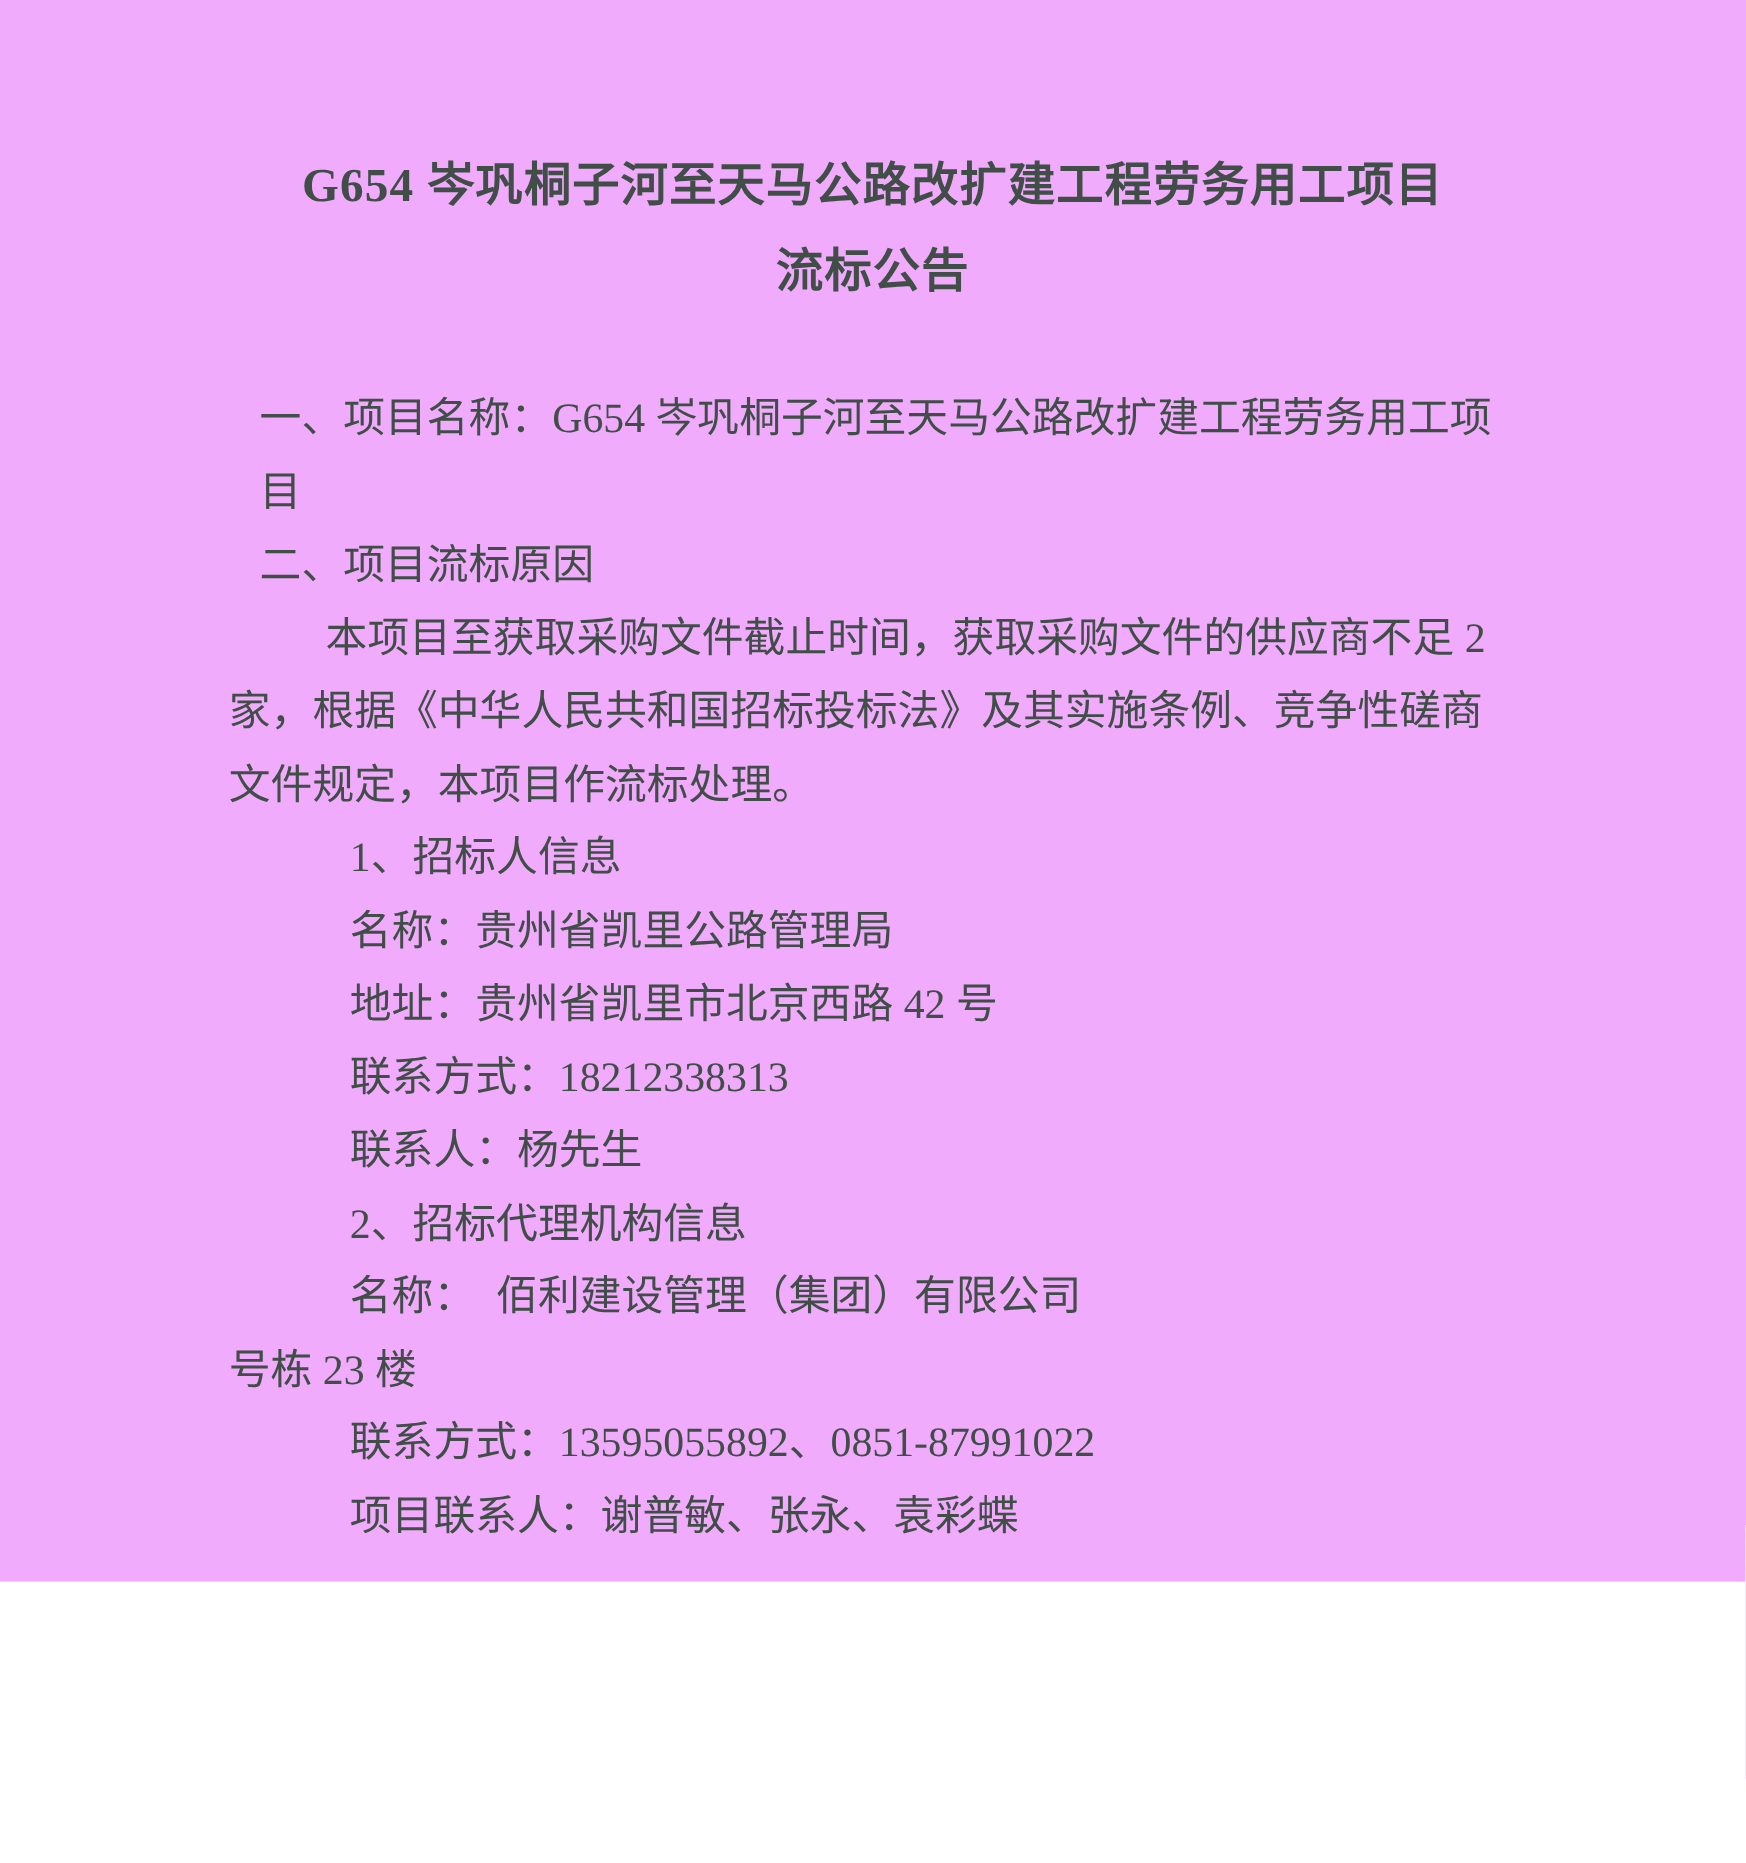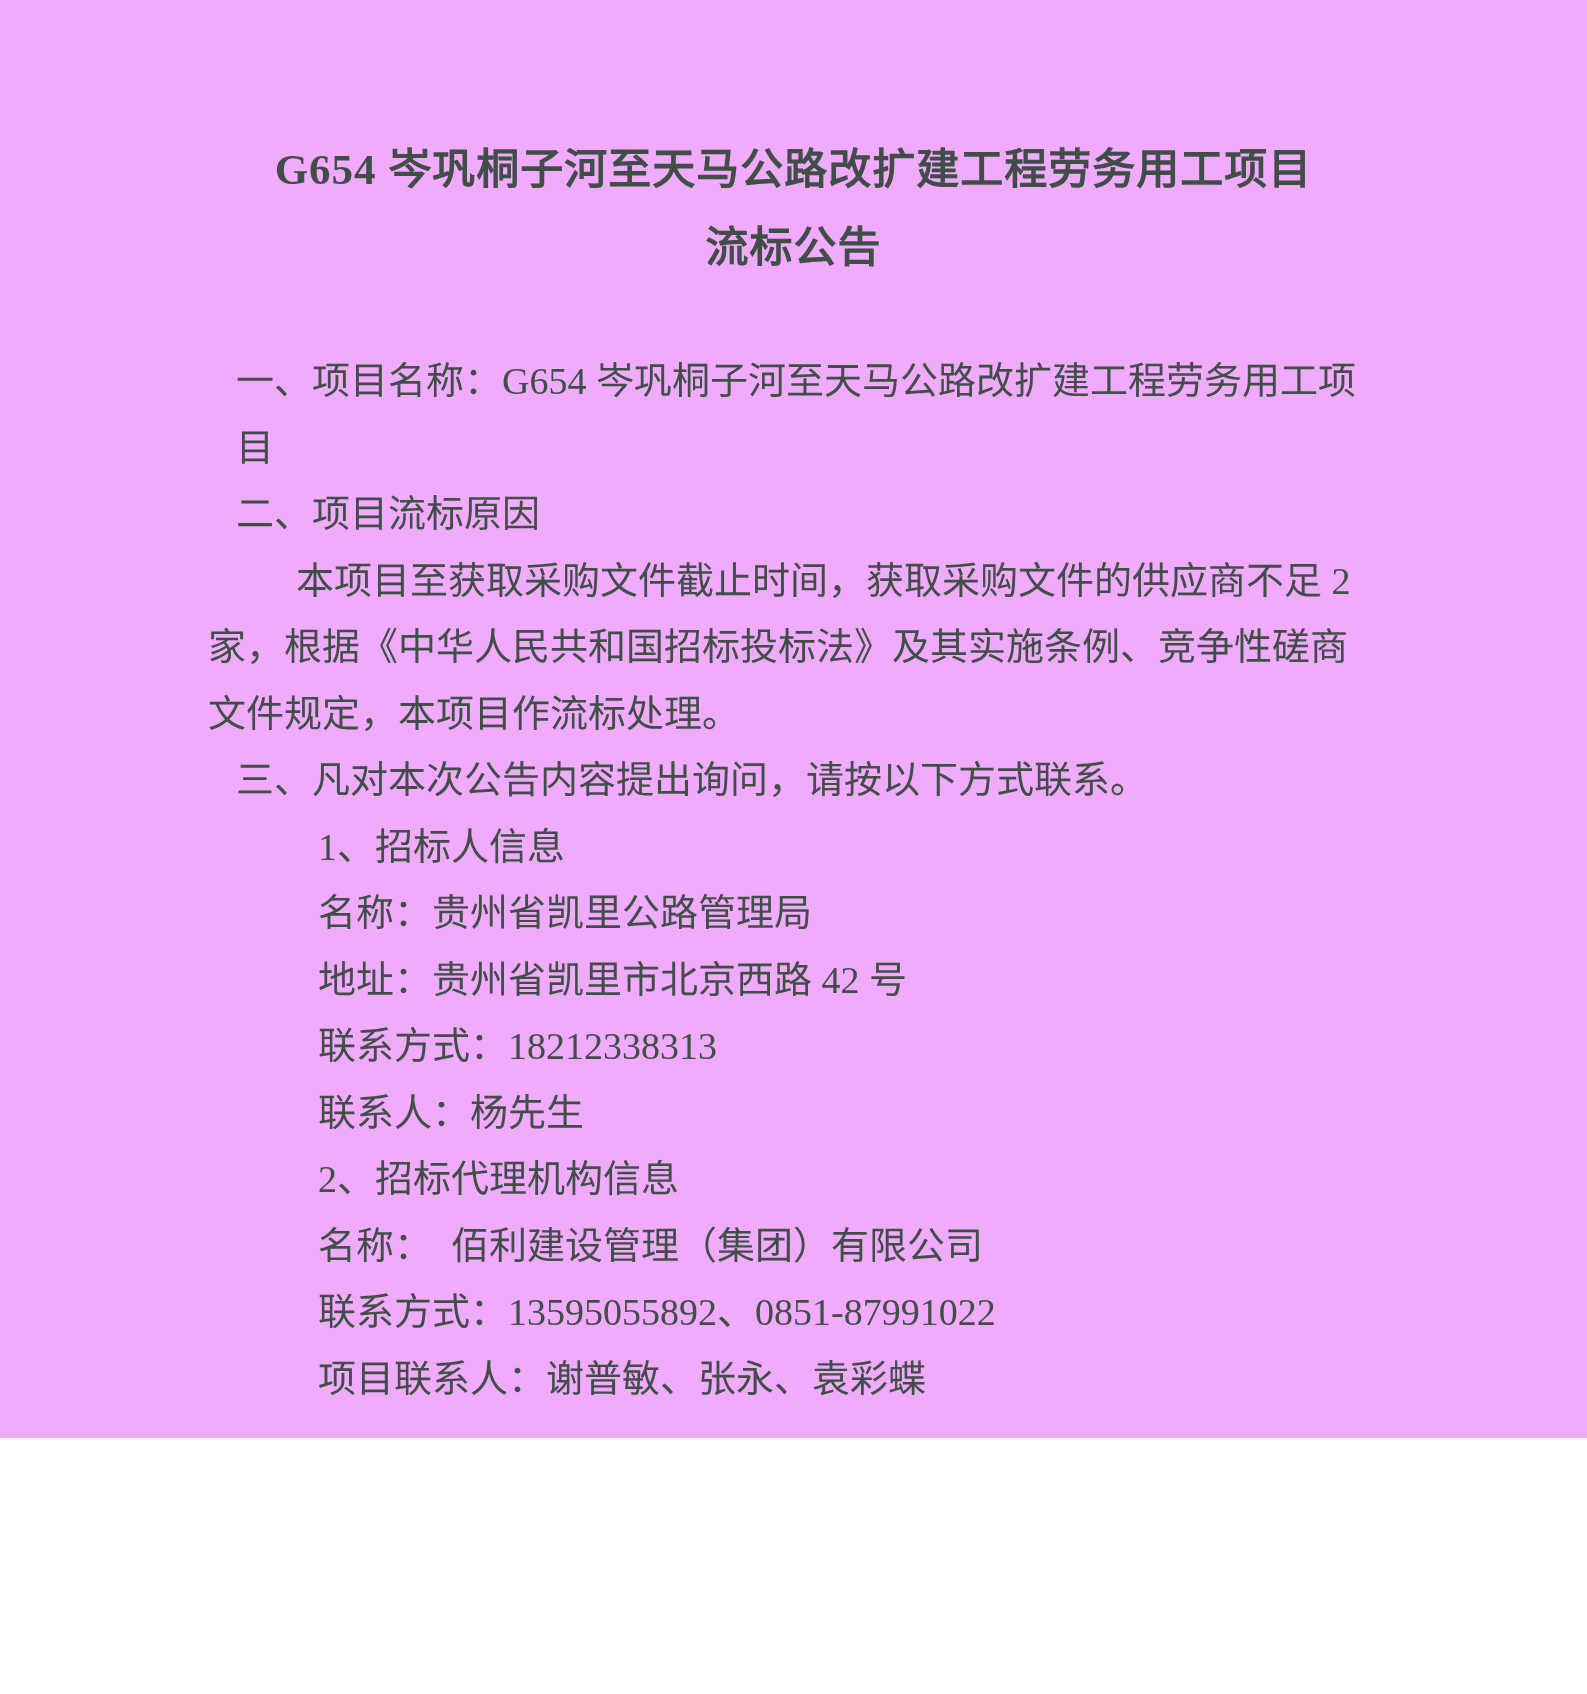--- a/index.html
+++ b/index.html
@@ -56,25 +56,25 @@
     <div class="title-line">流标公告</div>
   </div>
 
   <div class="doc-body">
     <div class="line indent-item">一、项目名称：G654 岑巩桐子河至天马公路改扩建工程劳务用工项</div>
     <div class="line indent-item">目</div>
     <div class="line indent-item">二、项目流标原因</div>
     <div class="line indent-para">本项目至获取采购文件截止时间，获取采购文件的供应商不足 2</div>
     <div class="line indent-none">家，根据《中华人民共和国招标投标法》及其实施条例、竞争性磋商</div>
     <div class="line indent-none">文件规定，本项目作流标处理。</div>
-    <div class="line indent-item">三、凡对本次公告内容提出询问，请按以下方式联系。</div>
     <div class="line indent-sub">1、招标人信息</div>
     <div class="line indent-sub">名称：贵州省凯里公路管理局</div>
     <div class="line indent-sub">地址：贵州省凯里市北京西路 42 号</div>
     <div class="line indent-sub">联系方式：18212338313</div>
     <div class="line indent-sub">联系人：杨先生</div>
     <div class="line indent-sub">2、招标代理机构信息</div>
     <div class="line indent-sub">名称：　佰利建设管理（集团）有限公司</div>
+    <div class="line indent-none">号栋 23 楼</div>
     <div class="line indent-sub">联系方式：13595055892、0851-87991022</div>
     <div class="line indent-sub">项目联系人：谢普敏、张永、袁彩蝶</div>
   </div>
 
 </div>
 
 </body></html>

